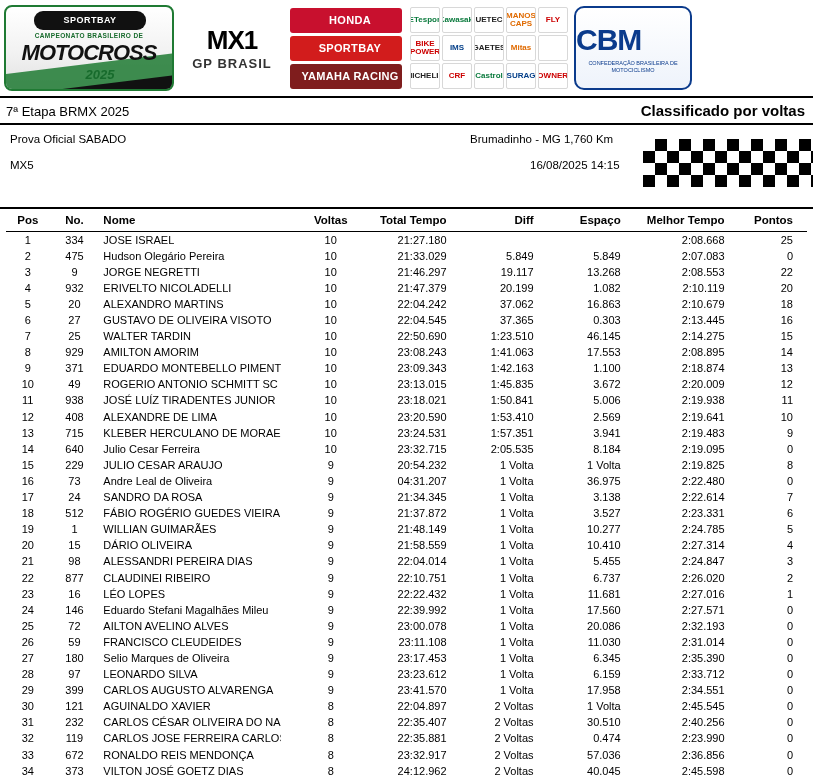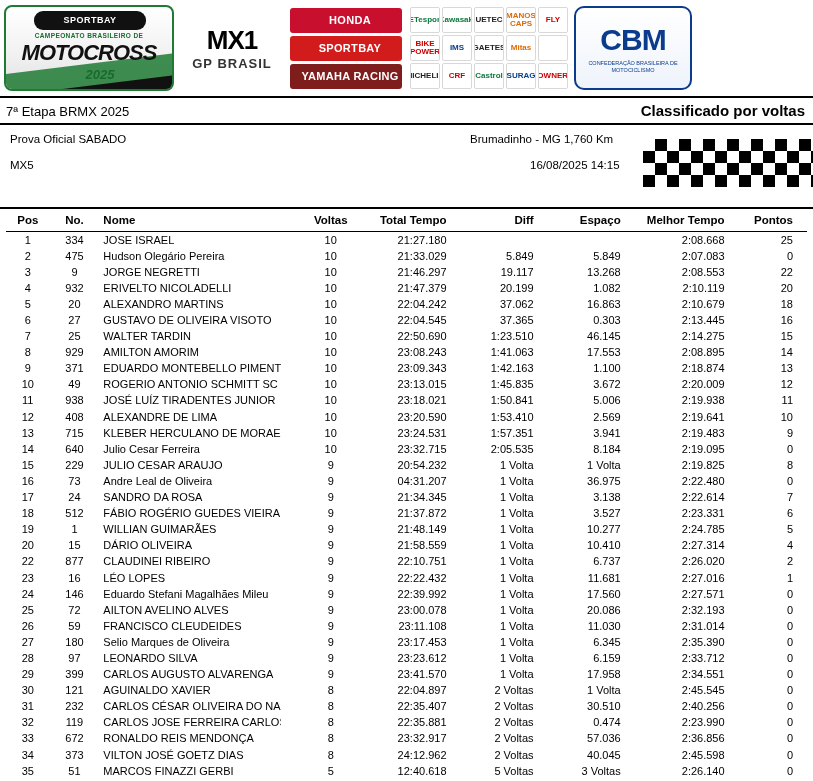--- a/index.html
+++ b/index.html
@@ -110,21 +110,21 @@
   .gs.green { color:#0a7a3d; }
   .gs.red { color:#c00; }
   .gs.dark { color:#222; }
   .gs.blue { color:#05408a; }
   .gs.orange { color:#e06a00; }
 
   .cbm {
     flex:none; width:118px; height:84px;
     border:2px solid #0b3b8c; border-radius:10px;
     background: linear-gradient(180deg,#ffffff,#eef3fb);
-    display:flex; flex-direction:column; align-items:center; justify-content:center;
+    display:flex; flex-direction:column; justify-content:center;
   }
   .cbm .big { font-size:30px; font-weight:bold; color:#0b3b8c; letter-spacing:-1px;}
   .cbm .sm { font-size:5.5px; color:#0b3b8c; text-align:center; line-height:1.25; margin-top:3px;}
 
   
   .rule-thick { border-top:2px solid #000; }
   .title-row {
     display:flex; align-items:flex-end; justify-content:space-between;
     padding: 4px 8px 2px 6px;
   }
@@ -520,20 +520,33 @@
             <span class="nome-clip">DÁRIO OLIVEIRA</span>
           </td>
           <td class="c-voltas">9</td>
           <td class="c-total">21:58.559</td>
           <td class="c-diff">1 Volta</td>
           <td class="c-esp">10.410</td>
           <td class="c-melhor">2:27.314</td>
           <td class="c-pontos">4</td>
         </tr>
         <tr>
+          <td class="c-pos">21</td>
+          <td class="c-no">98</td>
+          <td class="c-nome">
+            <span class="nome-clip">ALESSANDRI PEREIRA DIAS</span>
+          </td>
+          <td class="c-voltas">9</td>
+          <td class="c-total">22:04.014</td>
+          <td class="c-diff">1 Volta</td>
+          <td class="c-esp">5.455</td>
+          <td class="c-melhor">2:24.847</td>
+          <td class="c-pontos">3</td>
+        </tr>
+        <tr>
           <td class="c-pos">22</td>
           <td class="c-no">877</td>
           <td class="c-nome">
             <span class="nome-clip">CLAUDINEI RIBEIRO</span>
           </td>
           <td class="c-voltas">9</td>
           <td class="c-total">22:10.751</td>
           <td class="c-diff">1 Volta</td>
           <td class="c-esp">6.737</td>
           <td class="c-melhor">2:26.020</td>

